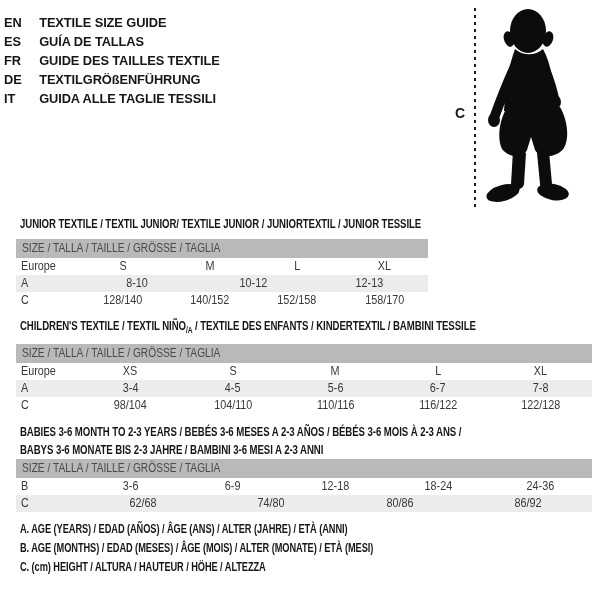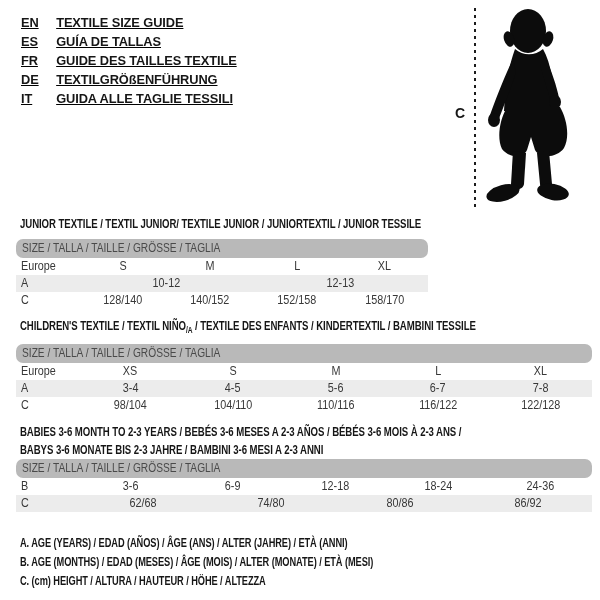--- a/index.html
+++ b/index.html
@@ -4,21 +4,21 @@
 <style>
   :root{
     --thbg:#b9b9b9; --altbg:#ececec; --text:#383838; --head:#161616; --sil:#0c0c0c;
     --thtext:#4a4a4a;
   }
   html,body{margin:0;padding:0;}
   body{font-family:"Liberation Sans","DejaVu Sans",sans-serif;background:#fff;}
   .canvas{position:relative;width:600px;height:600px;background:#fff;overflow:hidden;}
 
   
-  .legend{position:absolute;left:21px;top:13px;text-decoration:underline;}
+  .legend{position:absolute;left:4px;top:13px;}
   .legend-row{display:flex;height:19px;line-height:19px;font-weight:bold;font-size:13.5px;
     color:var(--head);transform:scaleX(.95);transform-origin:0 0;white-space:nowrap;letter-spacing:-.1px;}
   .legend-code{width:37px;flex:none;}
 
   
   .dash-line{position:absolute;left:474px;top:8px;width:2px;height:202px;
     background:repeating-linear-gradient(to bottom,#1c1c1c 0 3px,transparent 3px 7px);}
   .figure-label{position:absolute;left:455px;top:105px;font-weight:bold;font-size:14px;color:var(--head);}
   .baby{position:absolute;left:485px;top:3px;width:108px;height:202px;}
   .baby svg{width:100%;height:100%;display:block;}
@@ -26,32 +26,32 @@
 
   
   .heading{position:absolute;font-weight:bold;font-size:13px;line-height:14px;color:var(--head);
     white-space:nowrap;transform:scaleX(.74);transform-origin:0 0;letter-spacing:-.1px;}
   .heading.two-line{line-height:18px;}
   .subscript{font-size:9px;vertical-align:-3px;}
 
   
   .size-table{position:absolute;font-size:12px;color:var(--text);}
   .thead{height:19px;background:var(--thbg);line-height:19px;padding-left:6px;color:var(--thtext);
-    overflow:hidden;white-space:nowrap;border-radius:7px;}
+    overflow:hidden;white-space:nowrap;}
   .thead .cx{display:inline-block;transform:scaleX(.85);transform-origin:0 50%;}
-  .trow{display:flex;height:17px;line-height:17px;justify-content:center;}
+  .trow{display:flex;height:17px;line-height:17px;}
   .trow.alt{background:var(--altbg);}
   .tcell{overflow:hidden;white-space:nowrap;}
   .tlabel{width:58px;padding-left:5px;flex:none;text-align:left;}
   .tval{flex:1;text-align:center;}
   .tcell .cx{display:inline-block;transform:scaleX(.9);}
   .tlabel .cx{transform-origin:0 50%;}
 
   
-  .footnotes{position:absolute;left:20px;top:534px;}
+  .footnotes{position:absolute;left:20px;top:520px;}
   .footnote{height:19px;line-height:19px;font-weight:bold;font-size:12.5px;color:var(--head);
     white-space:nowrap;transform:scaleX(.74);transform-origin:0 0;letter-spacing:-.1px;}
 </style>
 </head>
 <body>
 
 <div class="canvas">
 
   <div class="legend">
     <div class="legend-row">
@@ -101,20 +101,21 @@
     <div class="thead"><span class="cx">SIZE / TALLA / TAILLE / GRÖSSE / TAGLIA</span></div>
   <div class="trow">
         <div class="tcell tlabel"><span class="cx">Europe</span></div>
         <div class="tcell tval"><span class="cx">S</span></div>
         <div class="tcell tval"><span class="cx">M</span></div>
         <div class="tcell tval"><span class="cx">L</span></div>
         <div class="tcell tval"><span class="cx">XL</span></div>
       </div>
       <div class="trow alt">
         <div class="tcell tlabel"><span class="cx">A</span></div>
+        <div class="tcell tval"><span class="cx">8-10</span></div>
         <div class="tcell tval"><span class="cx">10-12</span></div>
         <div class="tcell tval"><span class="cx">12-13</span></div>
       </div>
       <div class="trow">
         <div class="tcell tlabel"><span class="cx">C</span></div>
         <div class="tcell tval"><span class="cx">128/140</span></div>
         <div class="tcell tval"><span class="cx">140/152</span></div>
         <div class="tcell tval"><span class="cx">152/158</span></div>
         <div class="tcell tval"><span class="cx">158/170</span></div>
       </div>

